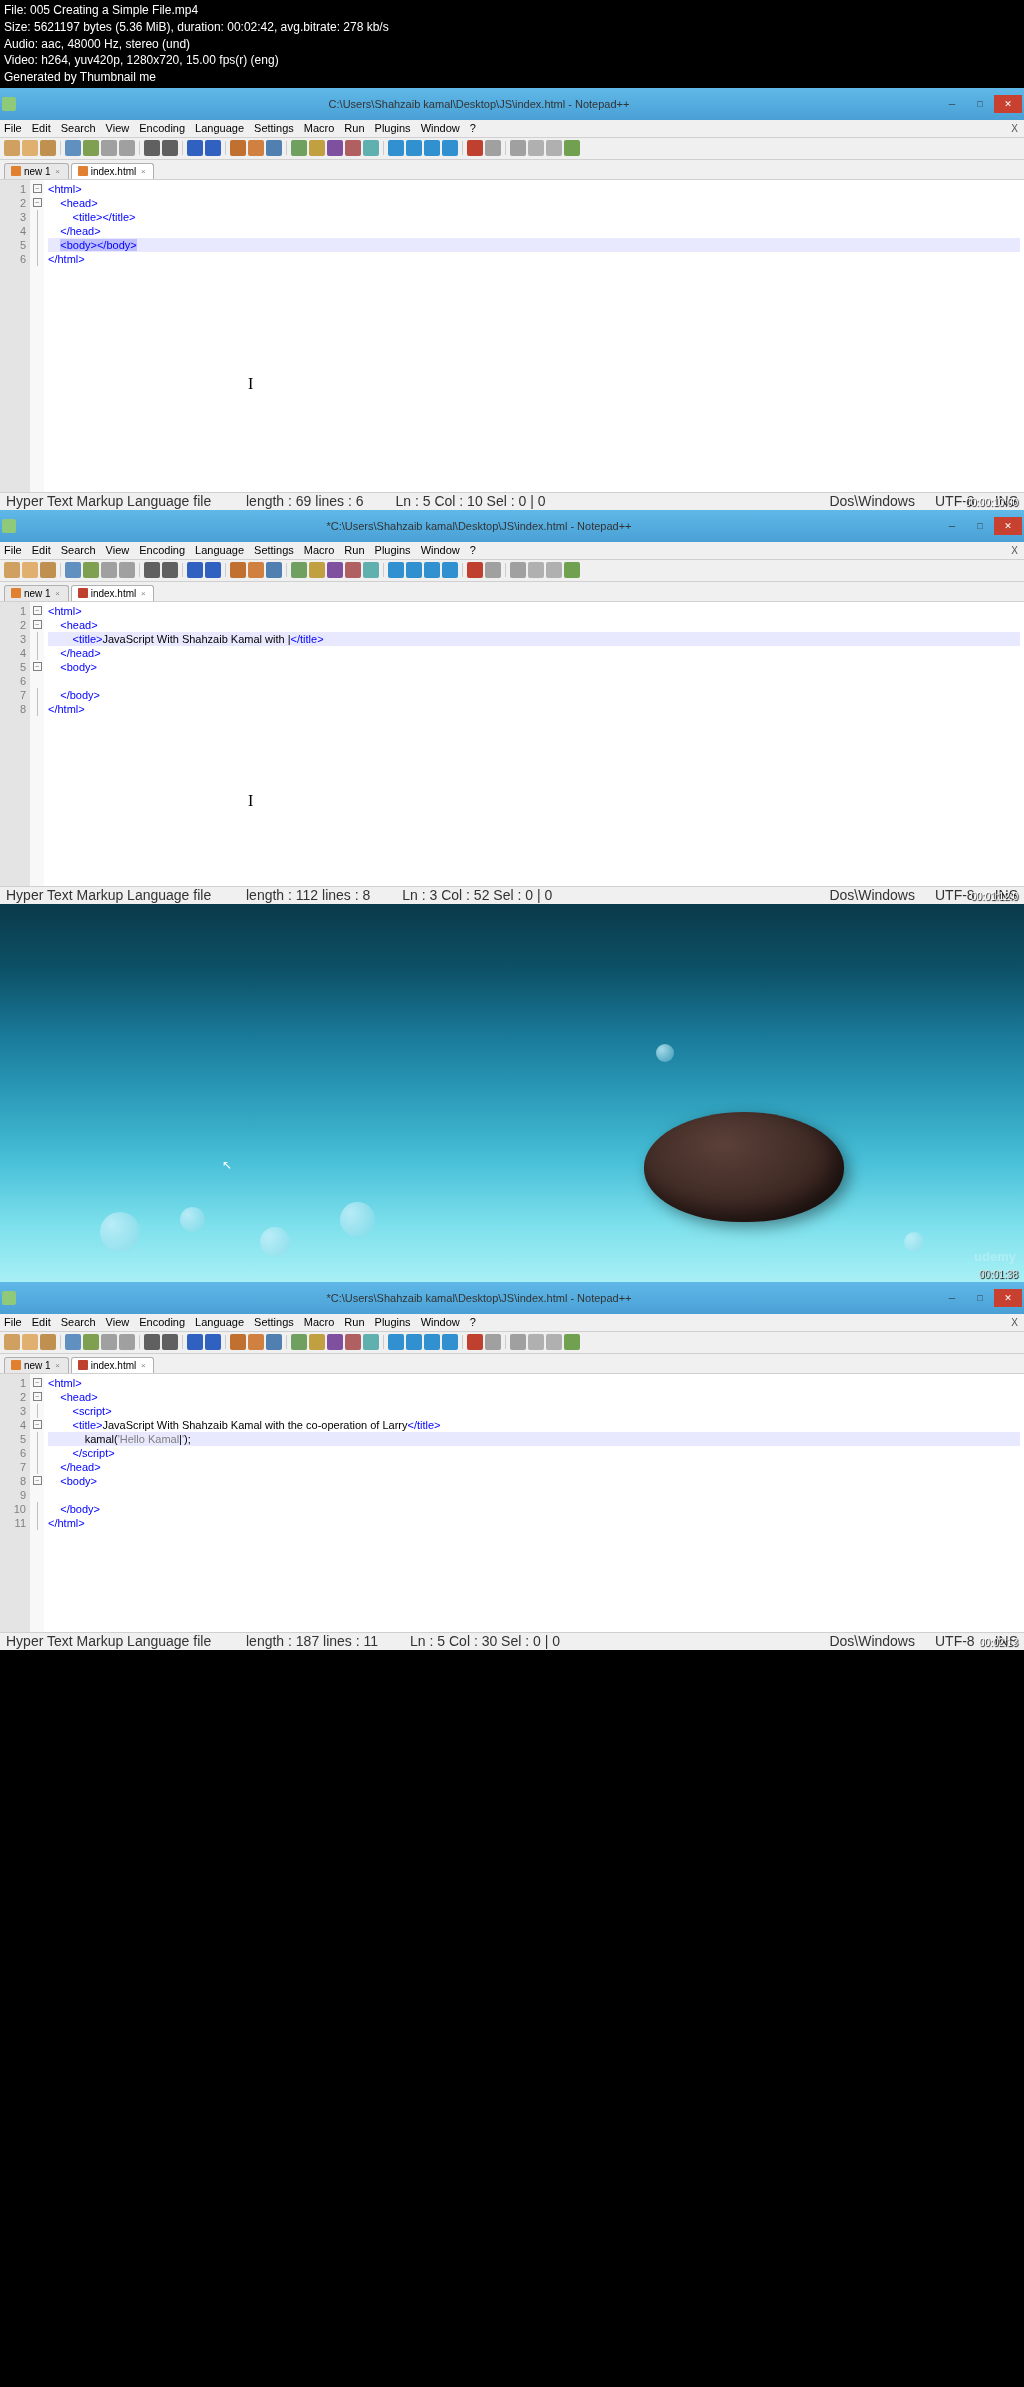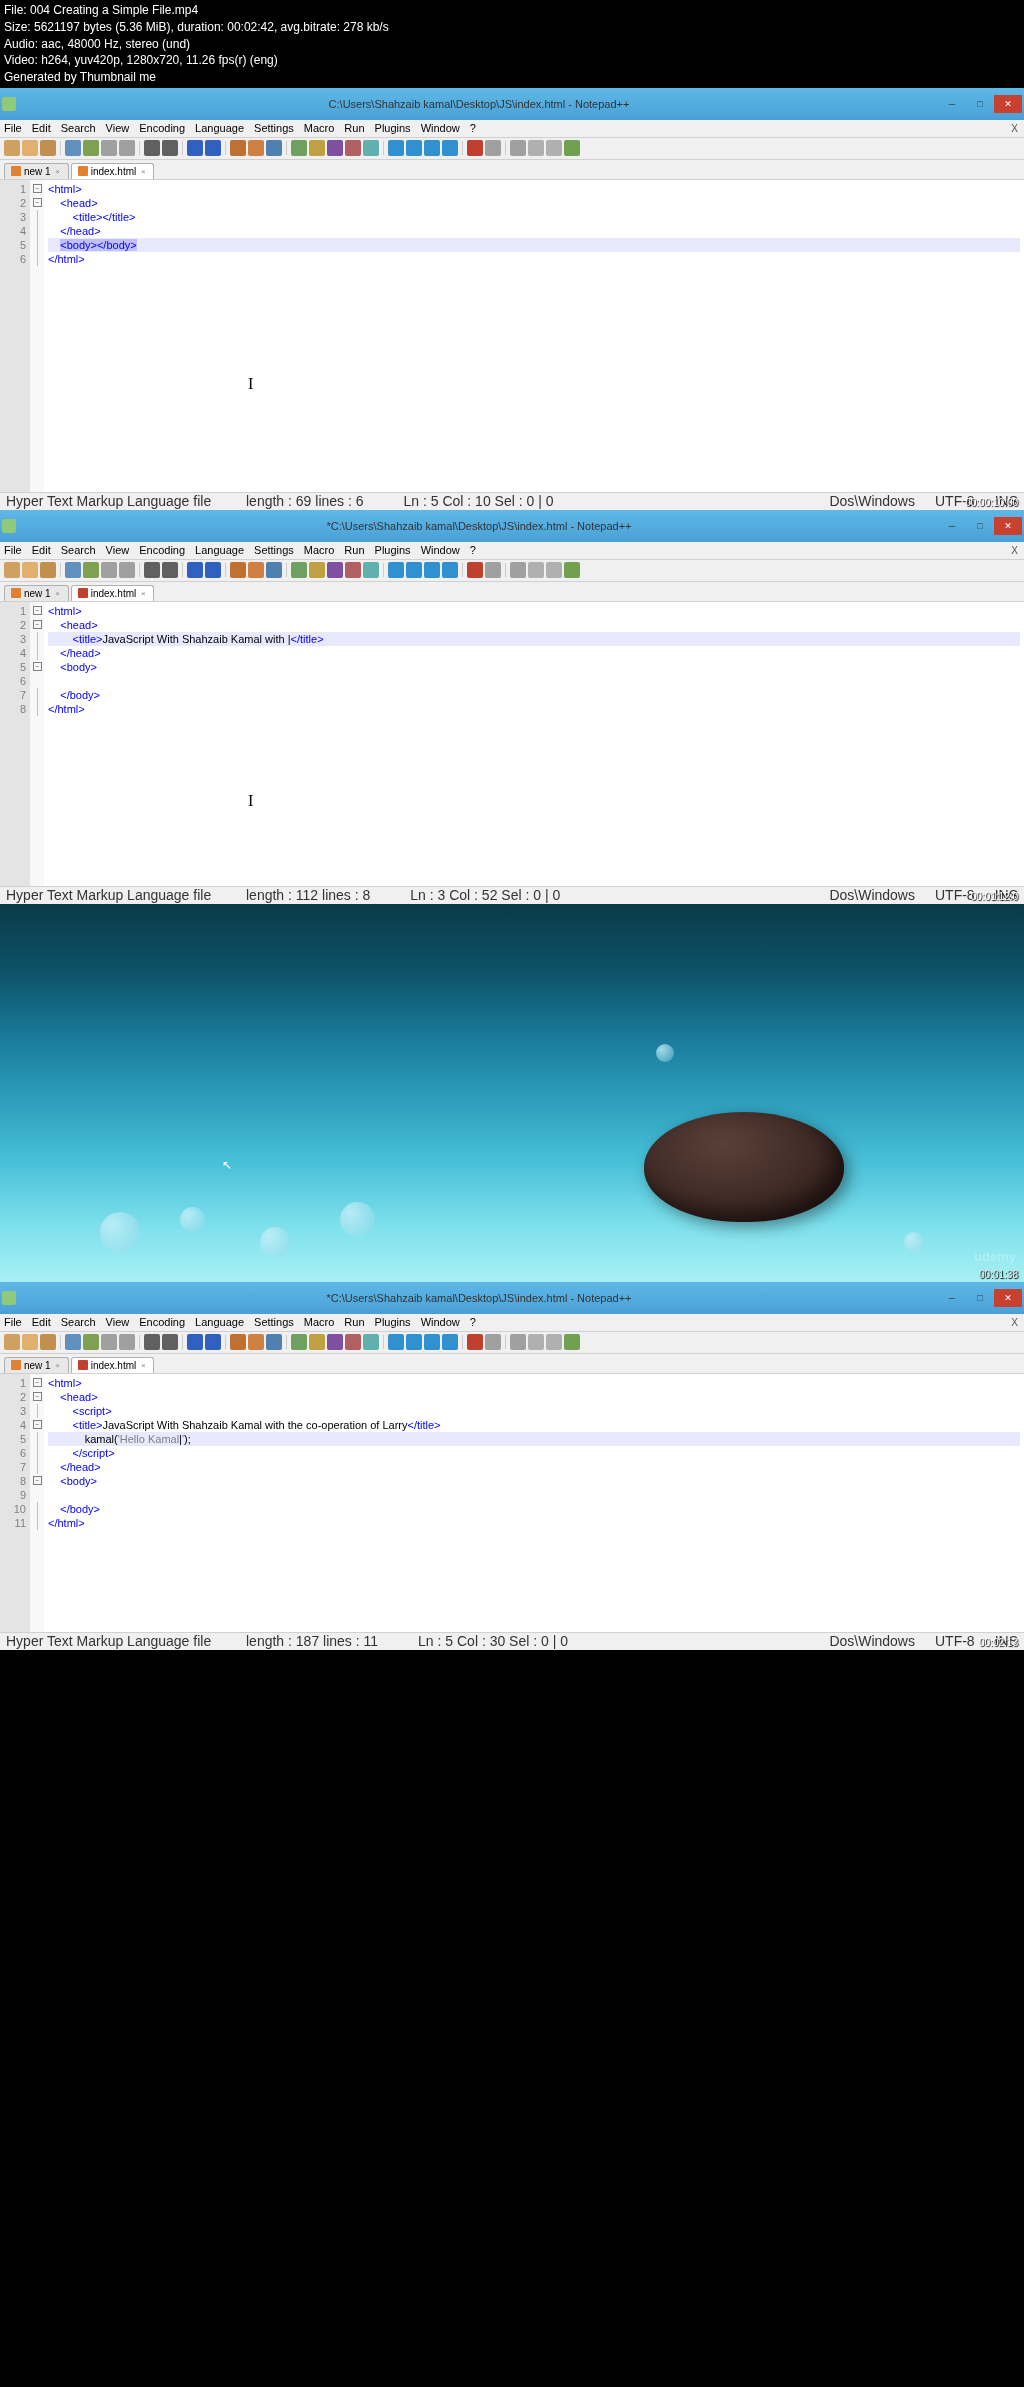--- a/index.html
+++ b/index.html
@@ -33,38 +33,38 @@
 .fold .fb .line { width: 1px; height: 14px; background: #c0c0c0; }
 .code { flex: 1; padding: 2px 4px; line-height: 14px; }
 .code .cl { height: 14px; white-space: pre; }
 .code .hl { background: #e8e8ff; }
 .tag { color: #0000ff; }
 .str { color: #808080; }
 .txt { color: #000; }
 .cursor-i { position: absolute; font-family: serif; font-size: 16px; color: #000; }
 .statusbar { background: #f0f0f0; height: 18px; display: flex; align-items: center; padding: 0 6px; font-size: 14px; color: #333; border-top: 1px solid #d0d0d0; }
 .statusbar .sb-left { flex: 0 0 240px; }
-.statusbar .sb-mid { flex: 1; display: flex; gap: 40px; }
+.statusbar .sb-mid { flex: 1; display: flex; gap: 32px; }
 .statusbar .sb-right { display: flex; gap: 20px; }
 .timestamp { position: absolute; right: 6px; bottom: 2px; font-size: 10px; color: #fff; text-shadow: 1px 1px 1px #000; }
 .timestamp.dark { color: #ddd; }
 .wallpaper { height: 378px; background: linear-gradient(180deg, #0a3a4a 0%, #0d5268 18%, #1a7a9a 35%, #2a9ab8 50%, #48c0d8 68%, #7de0ec 85%, #a8f0f5 100%); position: relative; overflow: hidden; }
 .wallpaper .rock { position: absolute; width: 200px; height: 110px; background: radial-gradient(ellipse at 40% 30%, #5a4038, #2a1815); border-radius: 50% 50% 48% 48%; right: 180px; bottom: 60px; box-shadow: inset -10px -10px 20px rgba(0,0,0,0.5), 5px 5px 15px rgba(0,0,0,0.4); }
 .wallpaper .bubble { position: absolute; border-radius: 50%; background: radial-gradient(circle at 30% 30%, rgba(200,240,250,0.8), rgba(120,200,220,0.3)); }
 .wallpaper .watermark { position: absolute; right: 8px; bottom: 18px; color: rgba(255,255,255,0.25); font-size: 13px; font-weight: bold; }
 .wallpaper .mouse { position: absolute; left: 222px; bottom: 110px; font-size: 12px; color: #fff; }
 </style>
 </head>
 <body>
 
 <div class="meta-block">
-  <div>File: 004 Creating a Simple File.mp4</div>
+  <div>File: 005 Creating a Simple File.mp4</div>
   <div>Size: 5621197 bytes (5.36 MiB), duration: 00:02:42, avg.bitrate: 278 kb/s</div>
   <div>Audio: aac, 48000 Hz, stereo (und)</div>
-  <div>Video: h264, yuv420p, 1280x720, 11.26 fps(r) (eng)</div>
+  <div>Video: h264, yuv420p, 1280x720, 15.00 fps(r) (eng)</div>
   <div>Generated by Thumbnail me</div>
 </div>
 
 <div class="npp-window">
   <div class="titlebar active">
     <span class="title-icon"></span>
     <span class="title-text">C:\Users\Shahzaib kamal\Desktop\JS\index.html - Notepad++</span>
     <div class="win-btns">
       <div class="win-btn">─</div>
       <div class="win-btn">□</div>

